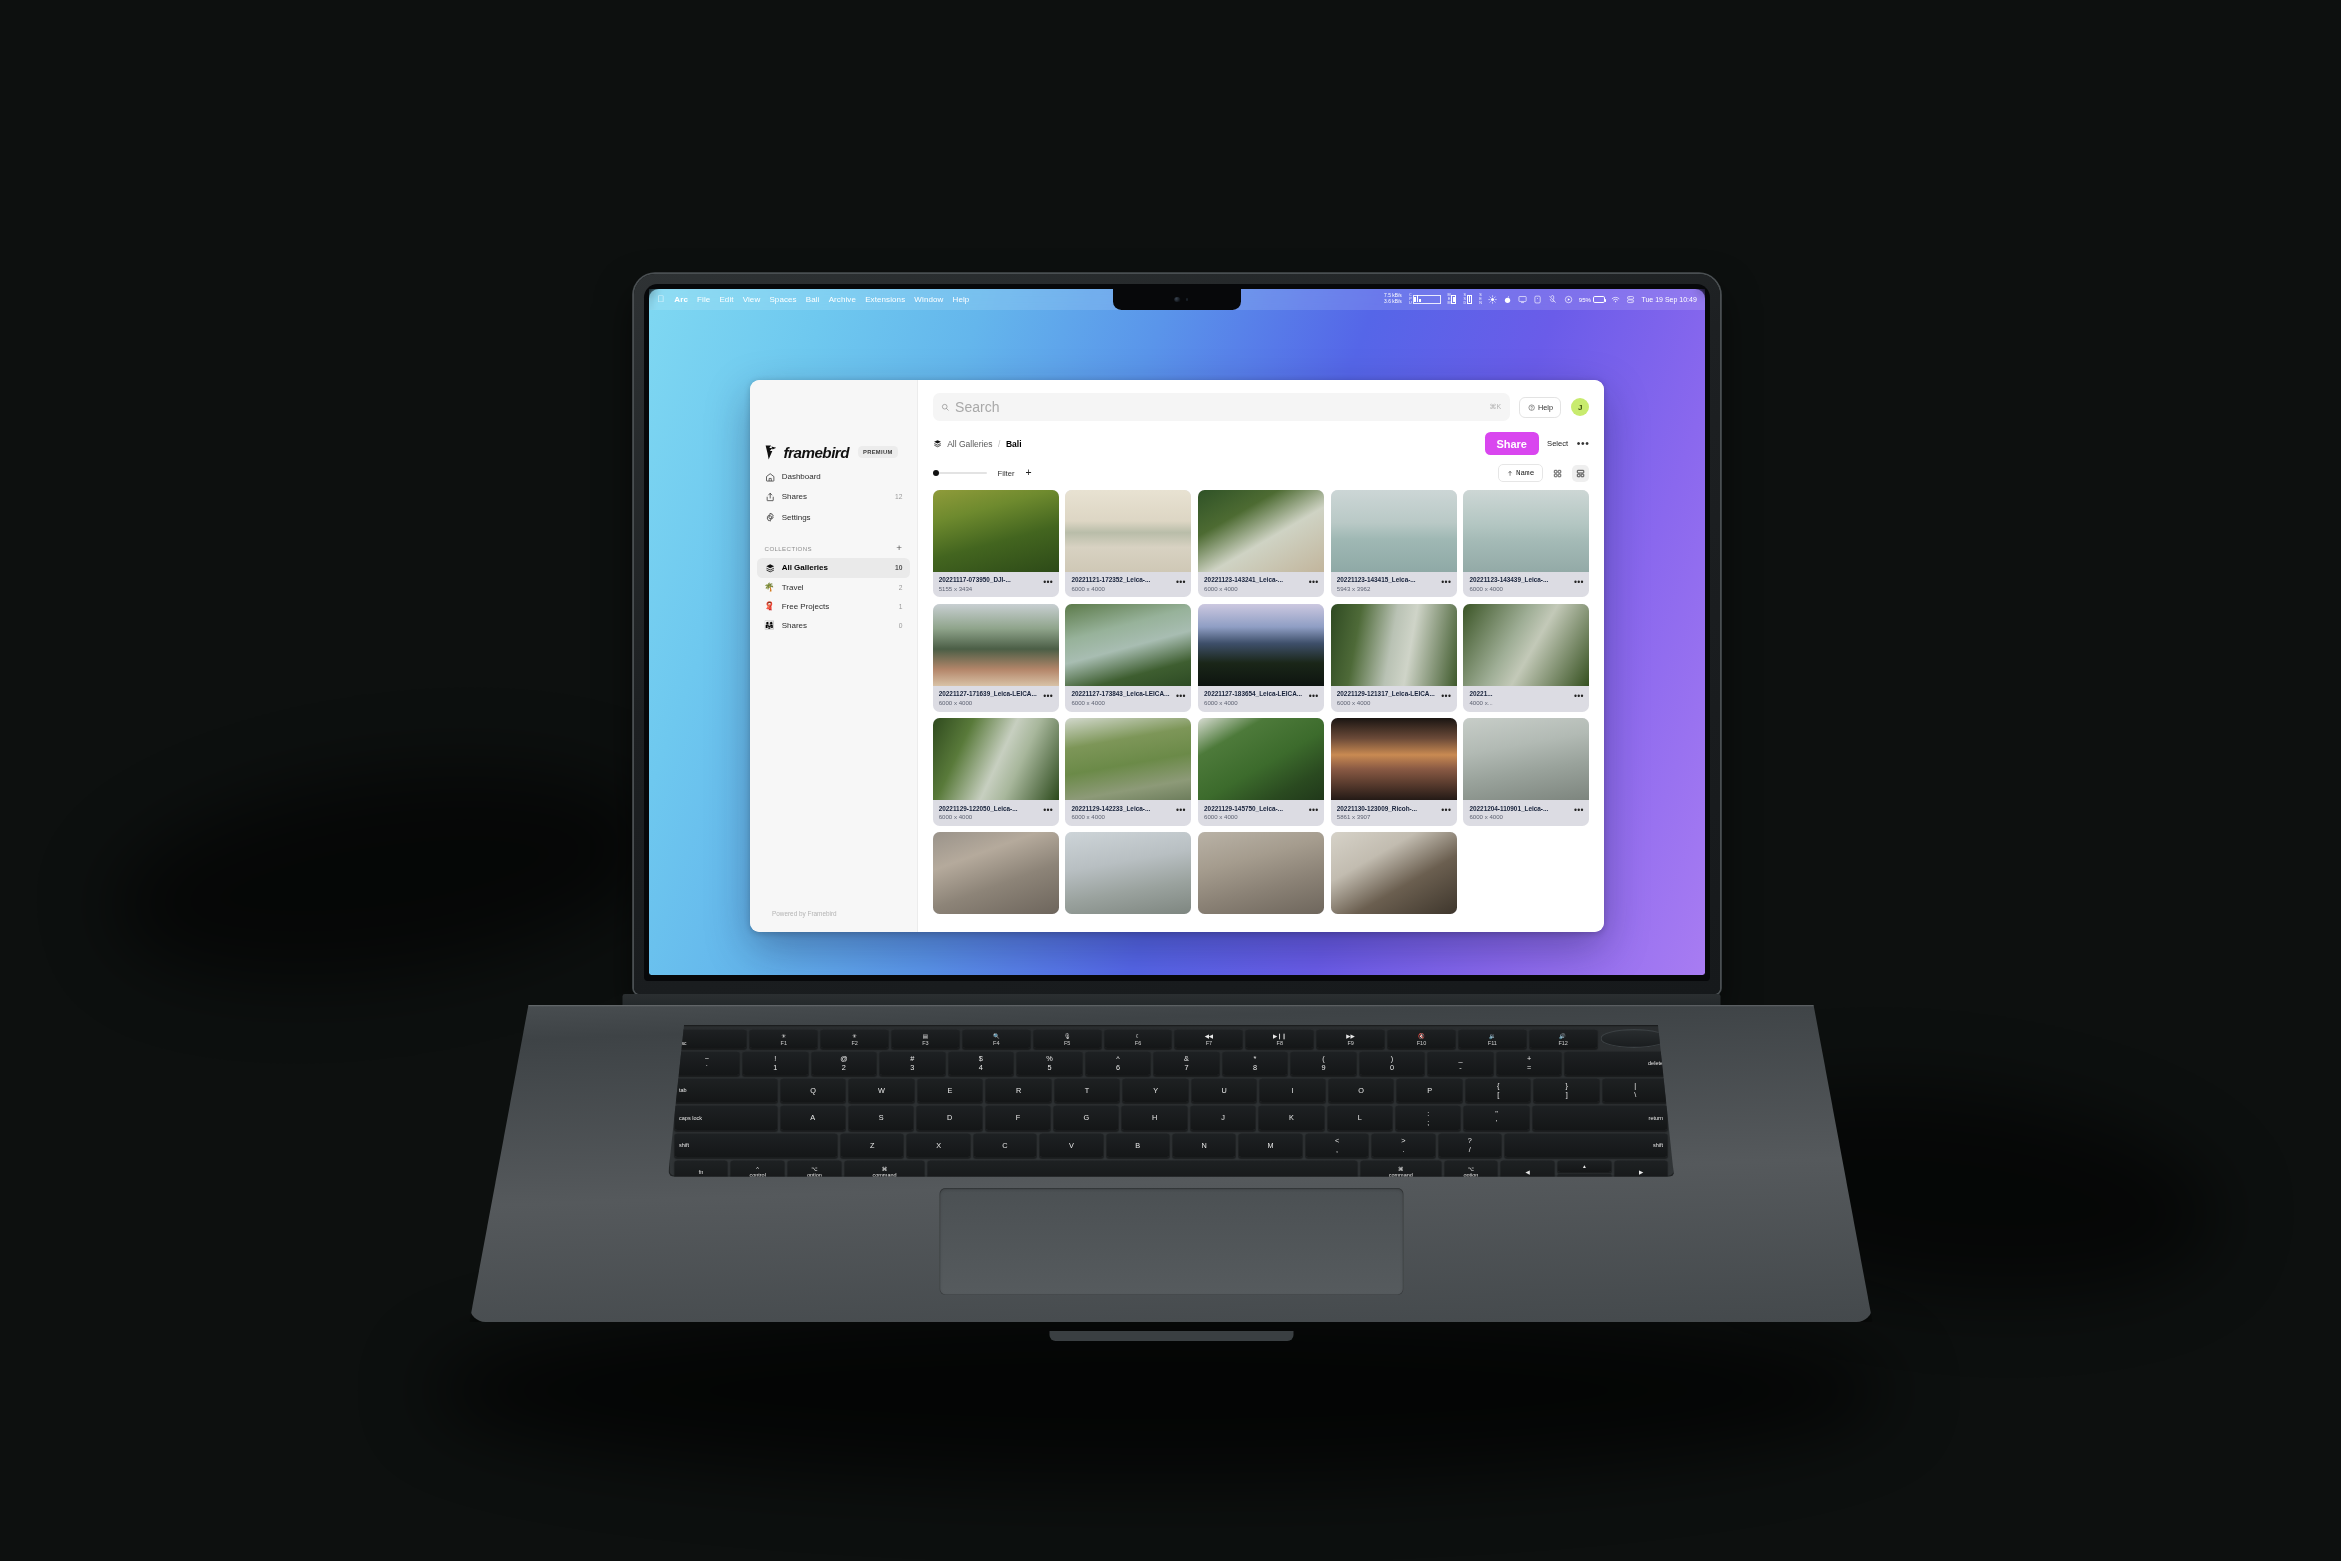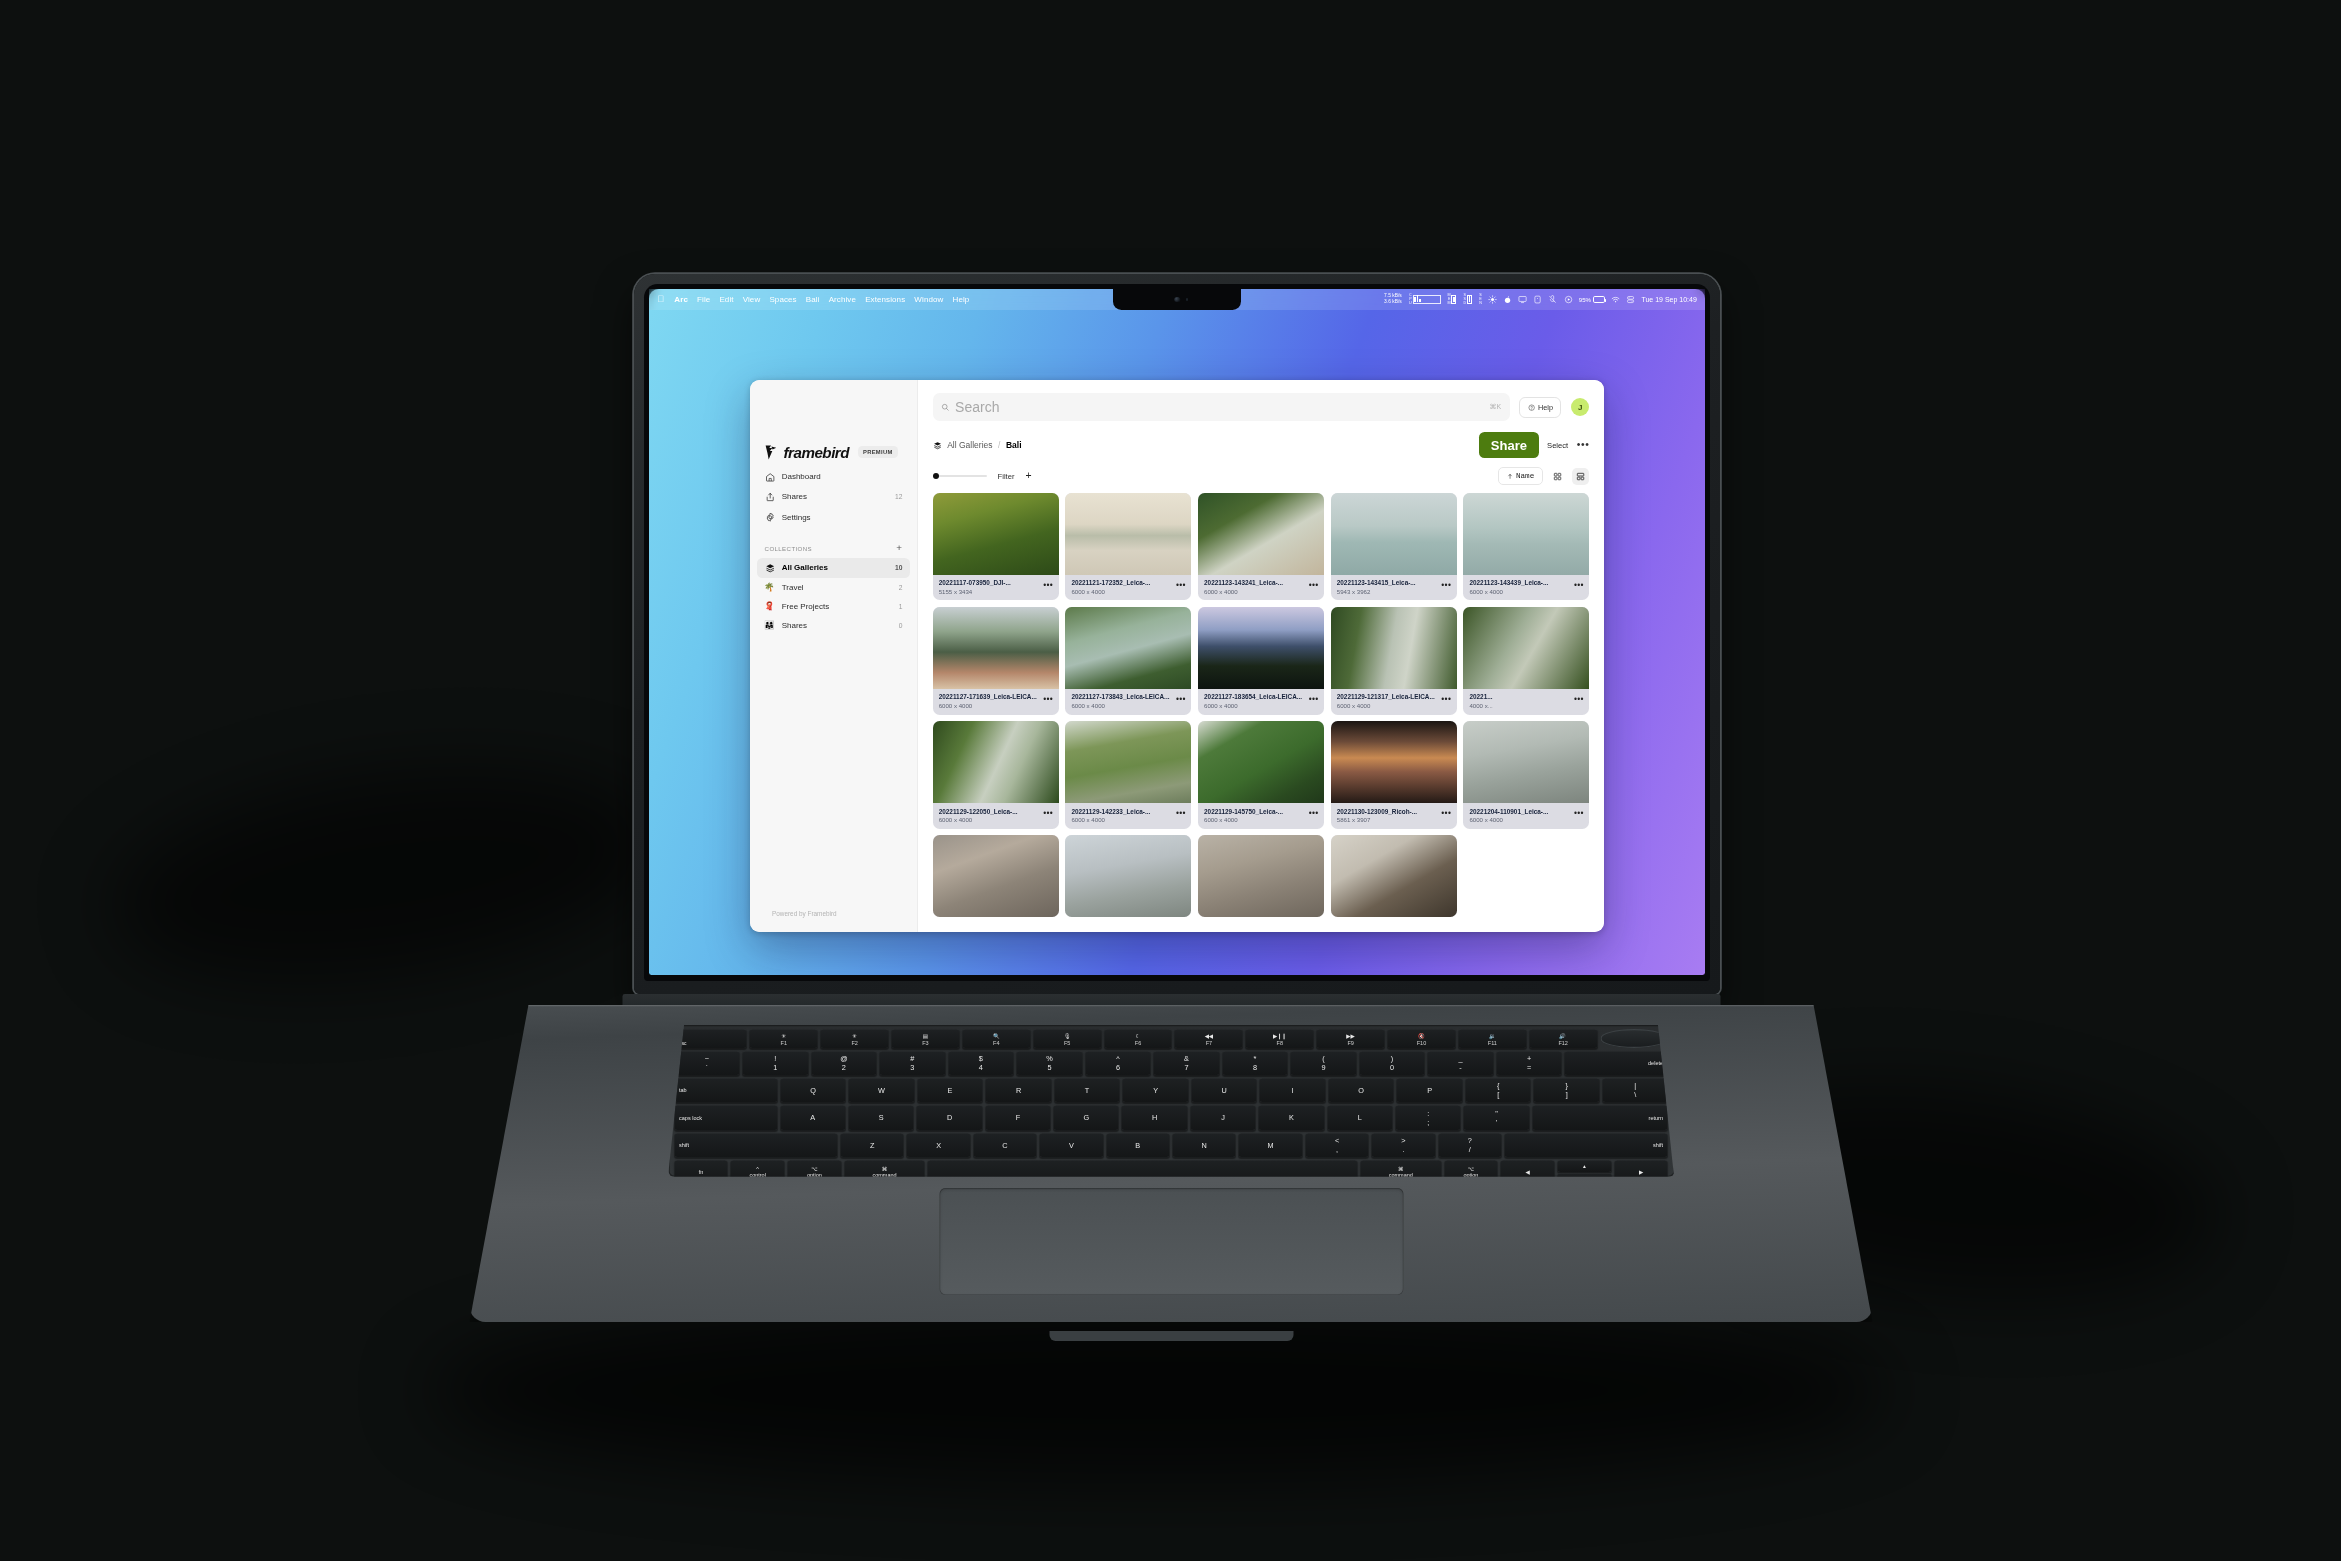--- a/index.html
+++ b/index.html
@@ -147,22 +147,22 @@
     display: flex; align-items: center; justify-content: center;
     flex: 0 0 18.3px; cursor: default;
   }
 
   .crumbrow { display: flex; align-items: center; padding: 7.3px 14.6px 0 14.6px; gap: 5.5px; }
   .crumb { font-size: 8.5px; color: #585858; cursor: default; }
   .crumb.sep { color: #bdbdbd; }
   .crumb.current { color: #000; font-weight: bold; }
   .crumbrow .actions { margin-left: auto; display: flex; align-items: center; gap: 8.5px; }
   .sharebtn {
-    background: #4d7c0f; color: #fff; border-radius: 5.5px;
-    font-size: 13px; font-weight: bold; padding: 5.5px 11.6px; cursor: default;
+    background: #d946ef; color: #fff; border-radius: 5.5px;
+    font-size: 11px; font-weight: bold; padding: 5.5px 11.6px; cursor: default;
   }
   .selectbtn { font-size: 7.6px; color: #242424; cursor: default; }
   .dots { font-size: 10.4px; color: #333; letter-spacing: 0.6px; line-height: .4; cursor: default; }
 
   .filterrow { display: flex; align-items: center; padding: 8.5px 14.6px 0 14.6px; gap: 11px; }
   .slider { display: flex; align-items: center; width: 54px; height: 8.5px; position: relative; }
   .slider .track { position: absolute; left: 0; right: 0; height: 2.4px; background: #e3e3e3; border-radius: 1.8px; }
   .slider .knob { position: relative; width: 6.7px; height: 6.7px; border-radius: 50%; background: #111; }
   .filterlbl { font-size: 7.6px; color: #2e2e2e; cursor: default; }
   .addbtn { font-size: 10.4px; color: #222; line-height: 1; cursor: default; }

